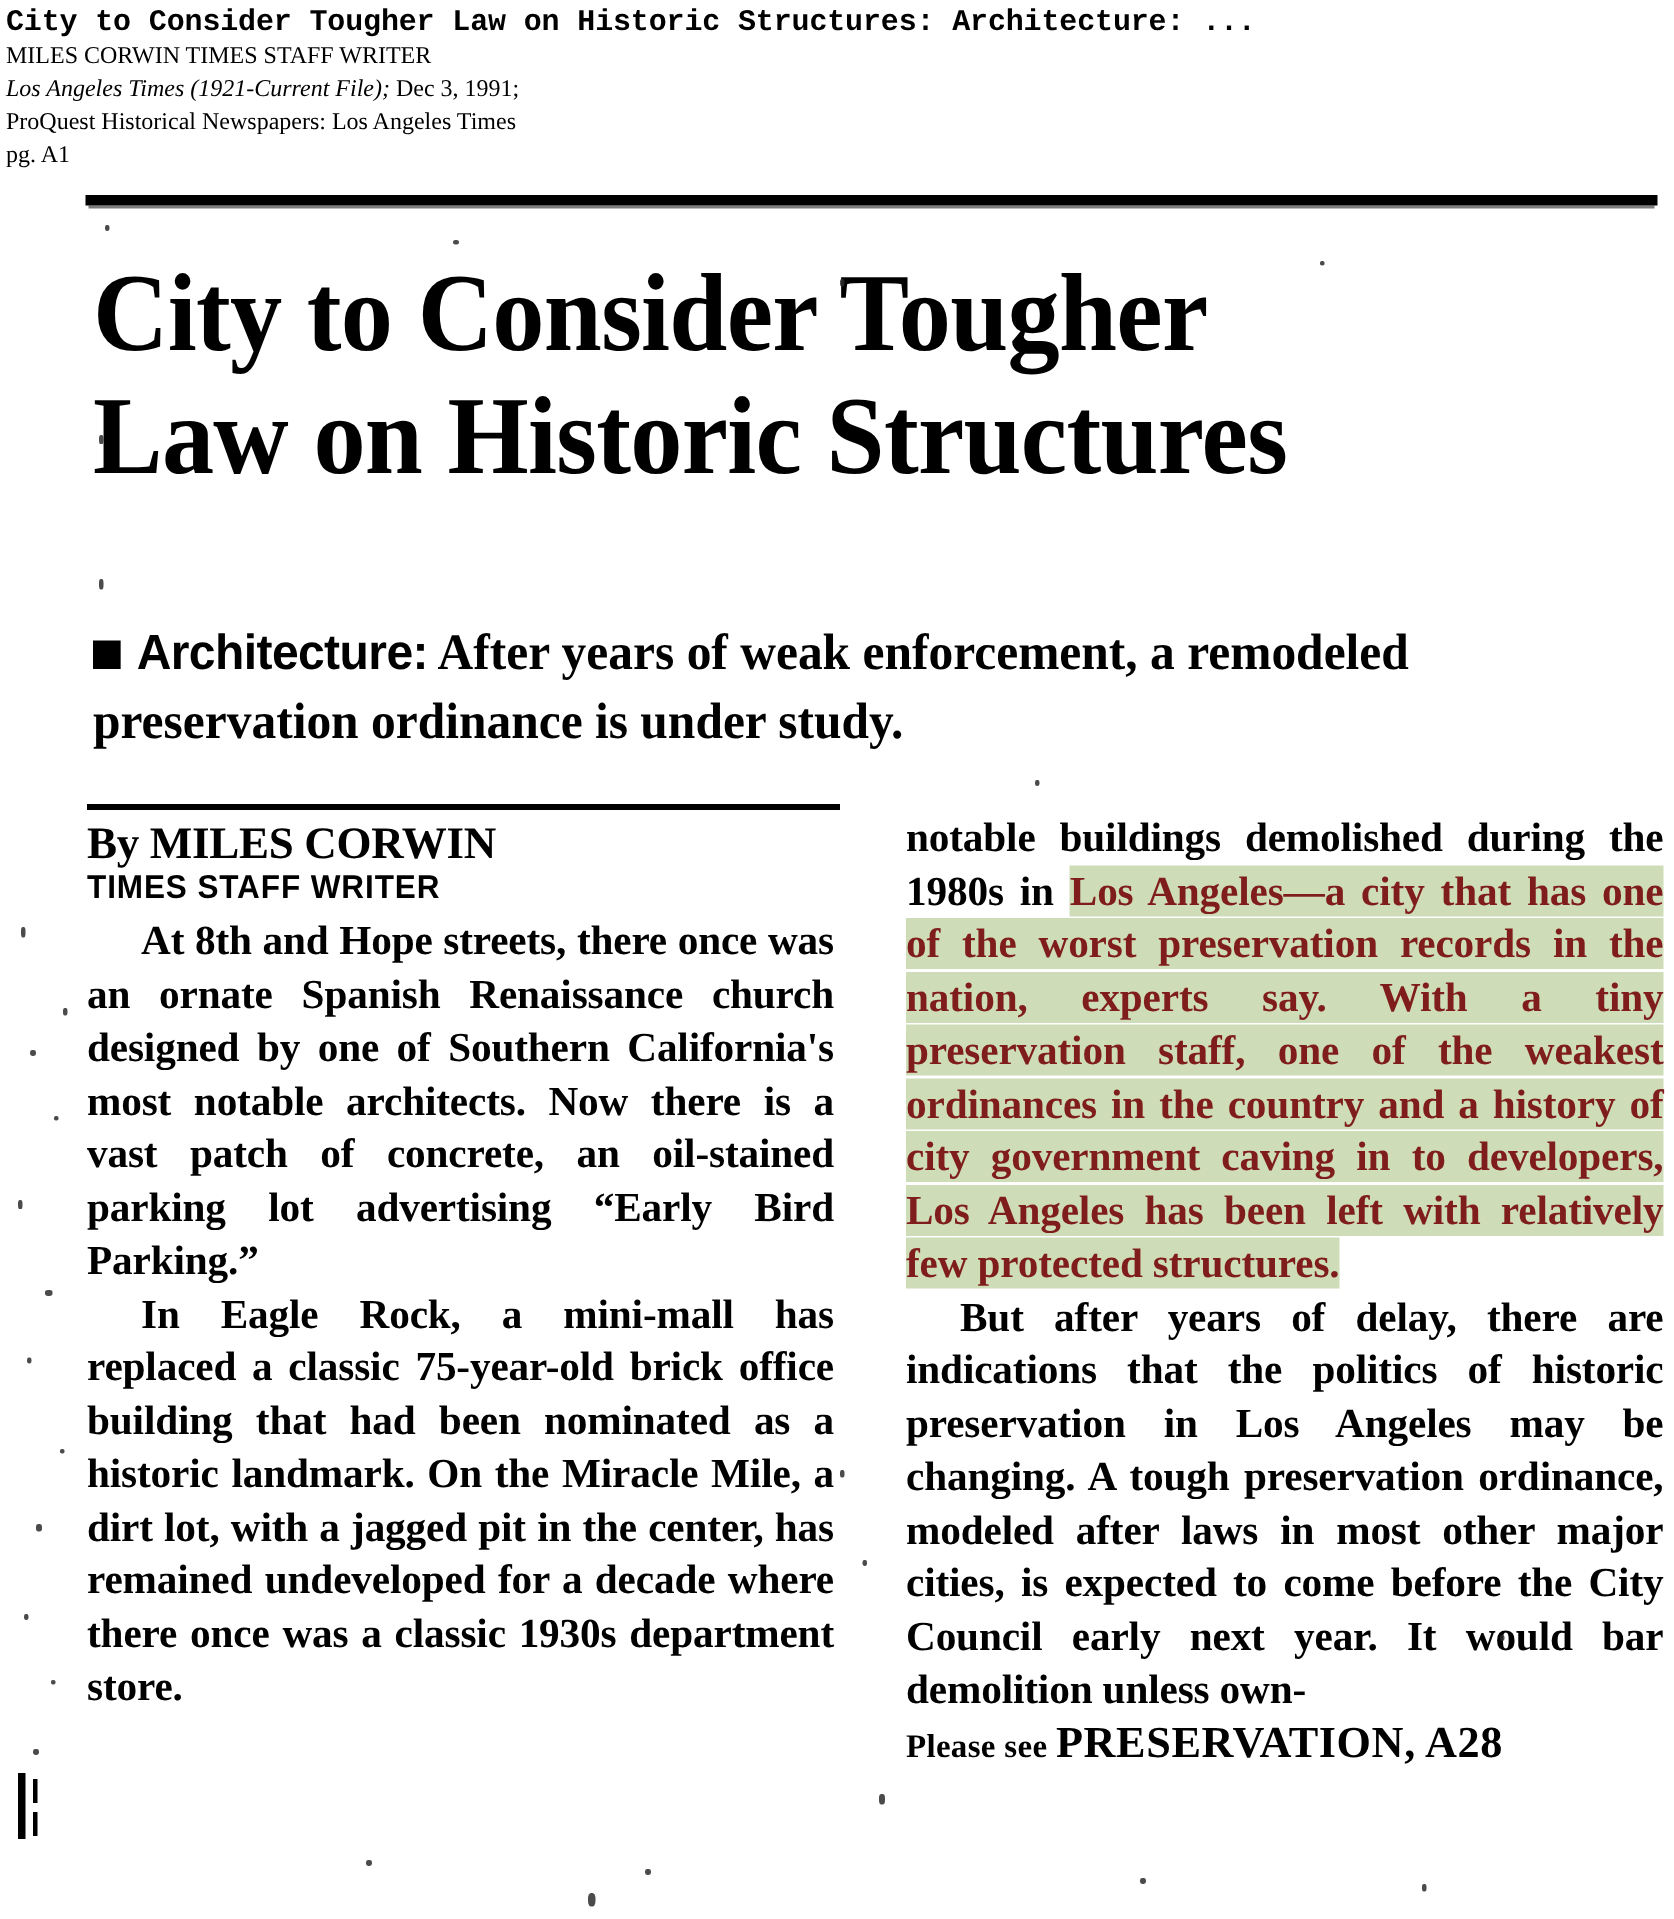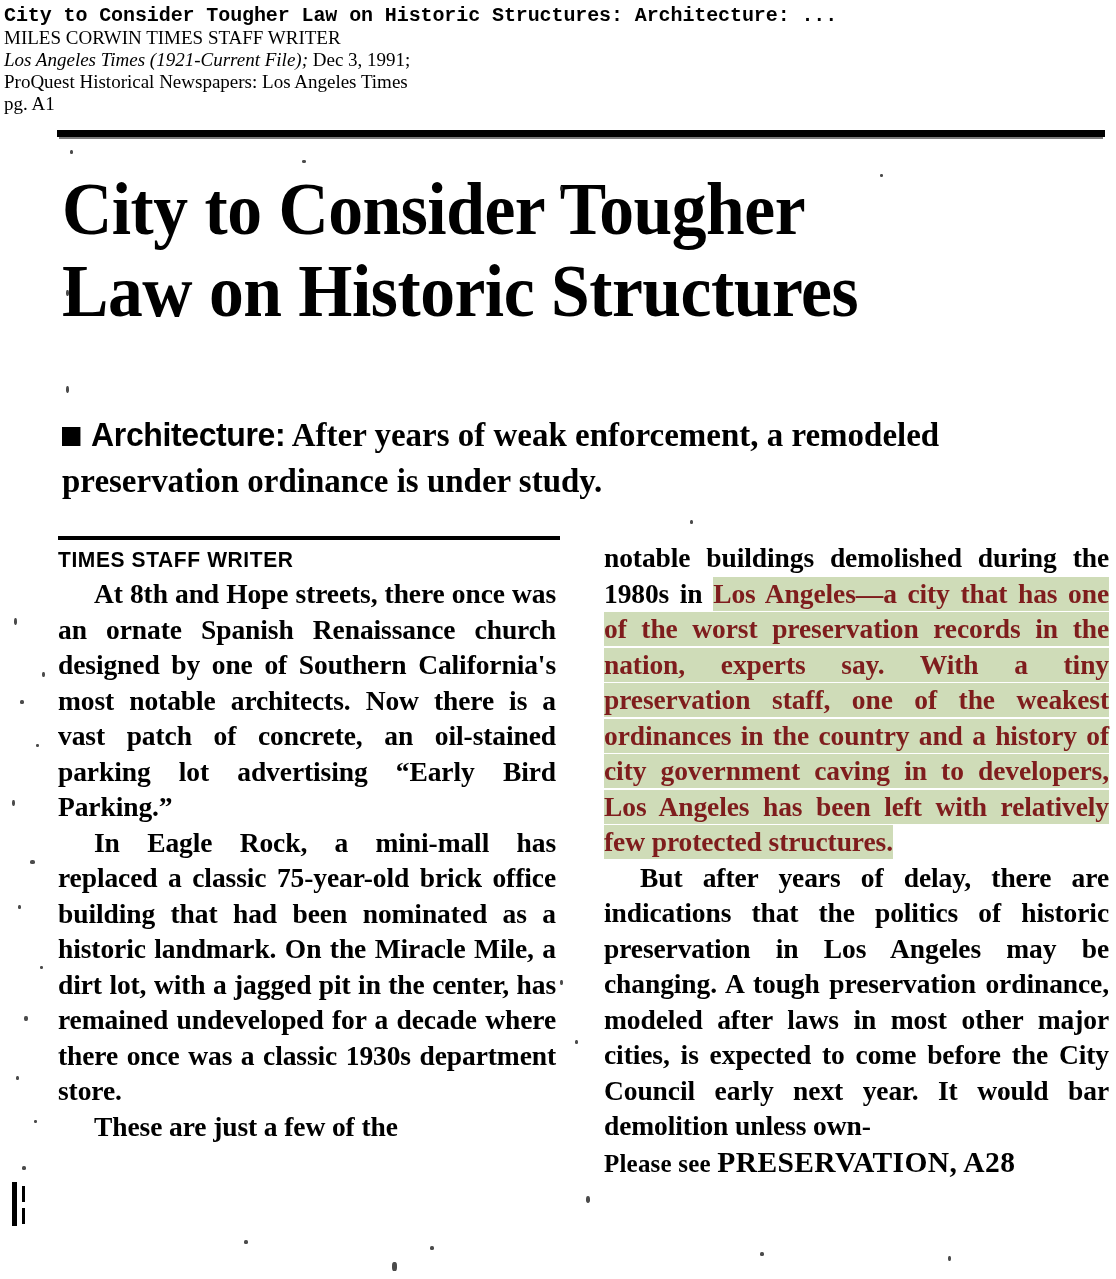--- a/index.html
+++ b/index.html
@@ -28,21 +28,21 @@
   #citation .cit-title {
     font-family: Liberation Mono, monospace;
     font-weight: bold;
     font-size: 20px;
     line-height: 23px;
     letter-spacing: -0.1px;
     white-space: nowrap;
   }
   #citation .cit-line {
     font-family: "Liberation Serif", serif;
-    font-size: 19px;
+    font-size: 16px;
     line-height: 22px;
     white-space: nowrap;
   }
   #citation .cit-pub {
     font-style: italic;
   }
   #citation .cit-pub .cit-date {
     font-style: normal;
   }
 
@@ -179,21 +179,21 @@
 
   .jumpline {
     font-family: "Liberation Serif", serif;
     font-weight: bold;
     font-size: 27px;
     line-height: 35px;
     letter-spacing: 0.2px;
     margin-top: 1px;
   }
   .jumpline .jump-lead {
-    font-size: 25px;
+    font-size: 22px;
   }
   .jumpline .jump-dest {
     font-size: 29.5px;
     letter-spacing: 0.4px;
   }
 
   
   .speck {
     position: absolute;
     background: #2b2b2b;
@@ -232,25 +232,25 @@
   </div>
 
   <div class="deck">
     <span class="bullet"></span><span class="kicker">Architecture:</span>
     <span>After years of weak enforcement, a</span>
     <span>remodeled preservation ordinance is under study.</span>
   </div>
 
   <div class="col col-left">
     <div class="byline-rule"></div>
+    <div class="byline">By MILES CORWIN</div>
     <div class="byline-sub">TIMES STAFF WRITER</div>
     <div class="body-text">
       <p>At 8th and Hope streets, there once was an ornate Spanish Renaissance church designed by one of Southern California's most notable architects. Now there is a vast patch of concrete, an oil-stained parking lot advertising “Early Bird Parking.”</p>
       <p>In Eagle Rock, a mini-mall has replaced a classic 75-year-old brick office building that had been nominated as a historic landmark. On the Miracle Mile, a dirt lot, with a jagged pit in the center, has remained undeveloped for a decade where there once was a classic 1930s department store.</p>
-      <p>These are just a few of the</p>
     </div>
   </div>
 
   <div class="col col-right">
     <div class="body-text">
       <p><span>notable buildings demolished during the 1980s in </span><span class="hl">Los Angeles—a city that has one of the worst preservation records in the nation, experts say. With a tiny preservation staff, one of the weakest ordinances in the country and a history of city government caving in to developers, Los Angeles has been left with relatively few protected structures.</span></p>
       <p>But after years of delay, there are indications that the politics of historic preservation in Los Angeles may be changing. A tough preservation ordinance, modeled after laws in most other major cities, is expected to come before the City Council early next year. It would bar demolition unless own-</p>
     </div>
     <div class="jumpline">
       <span class="jump-lead">Please see </span><span class="jump-dest">PRESERVATION, A28</span>

